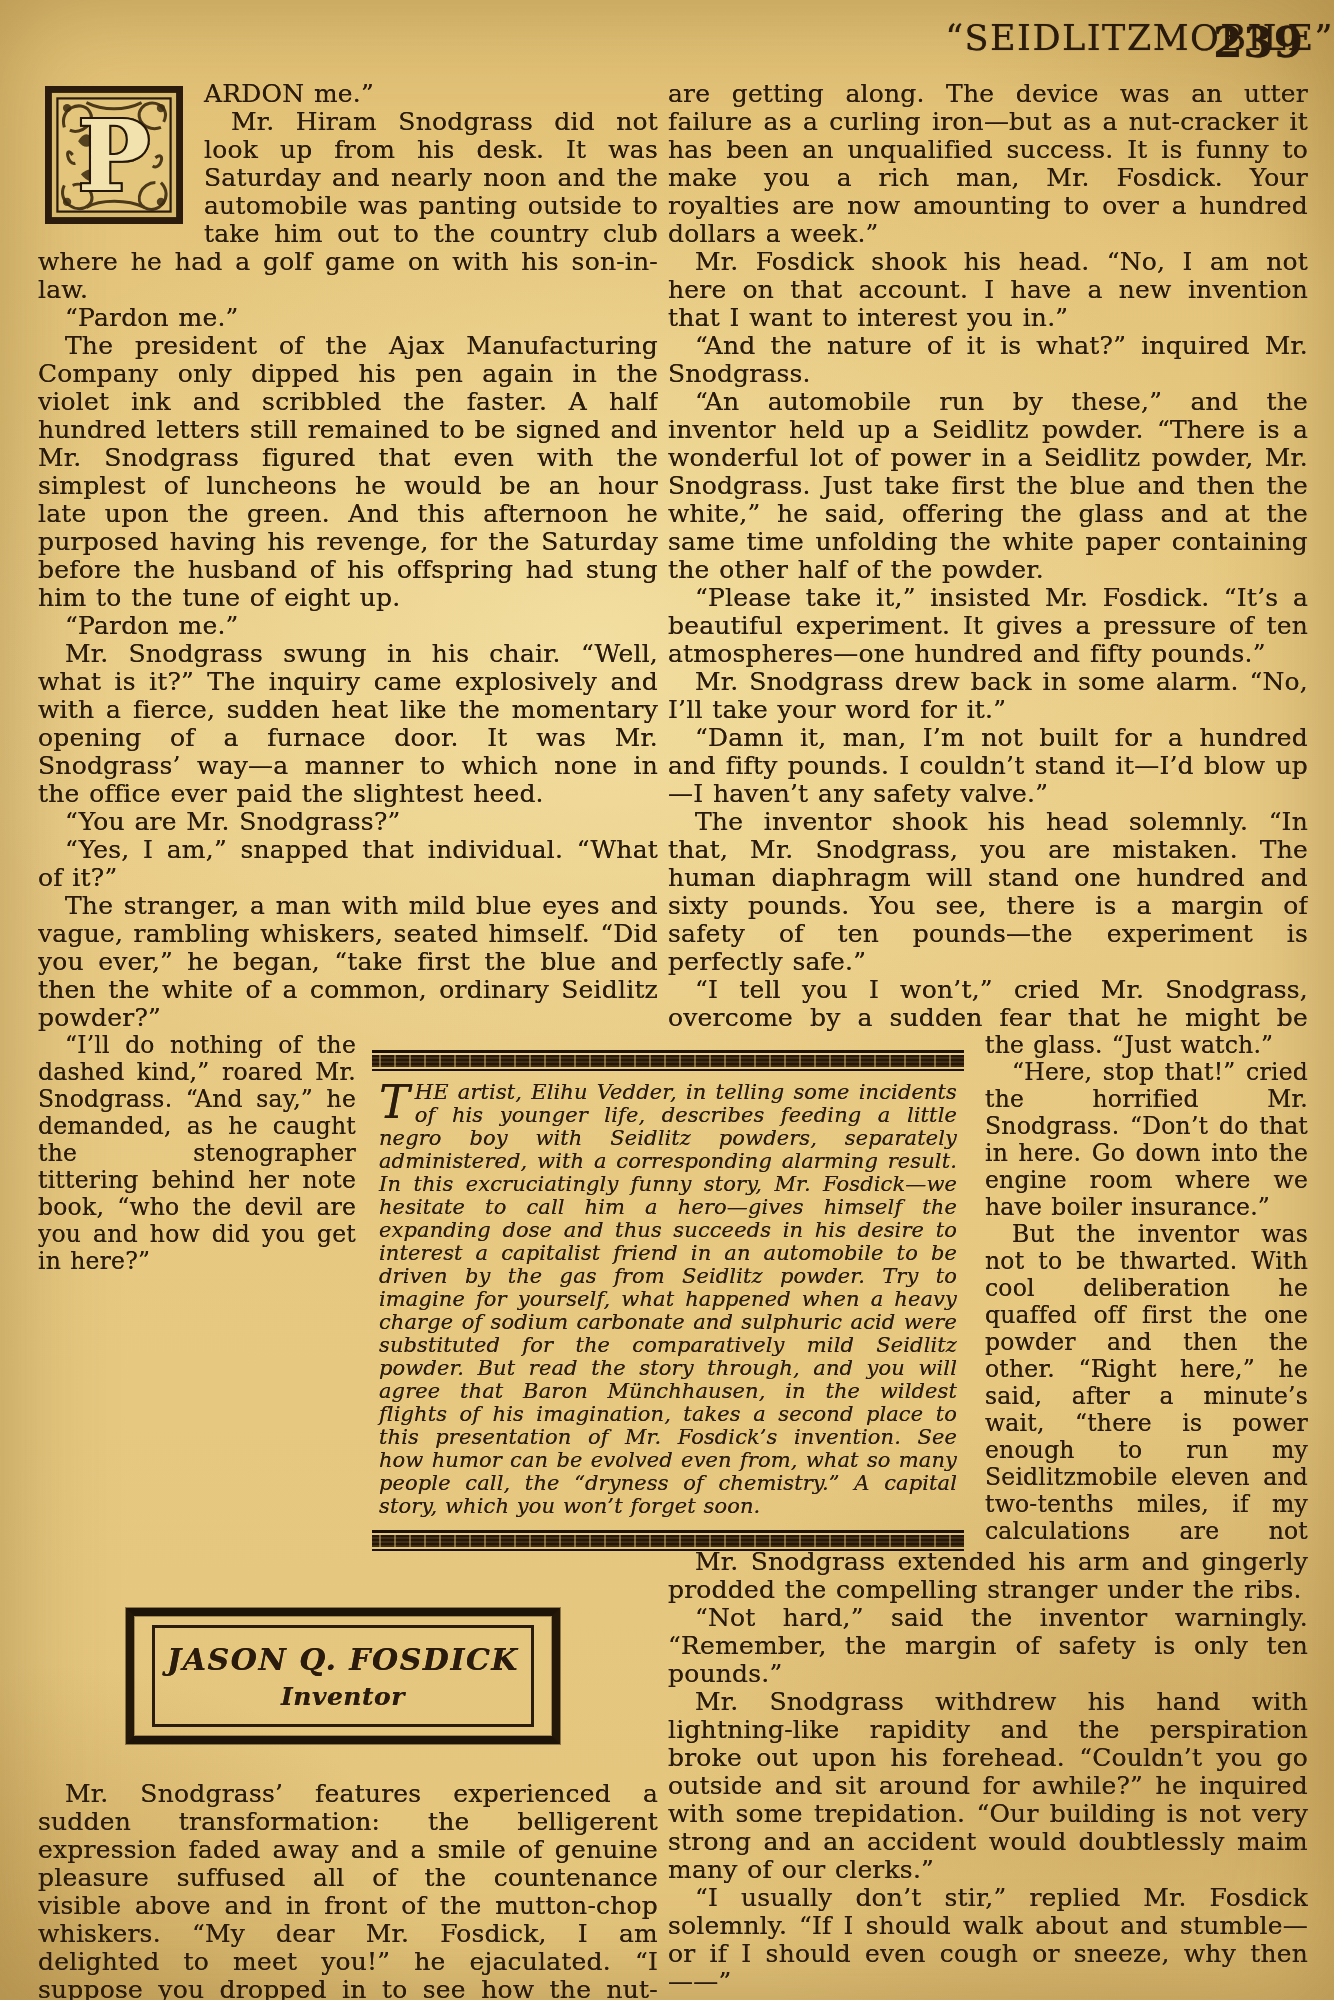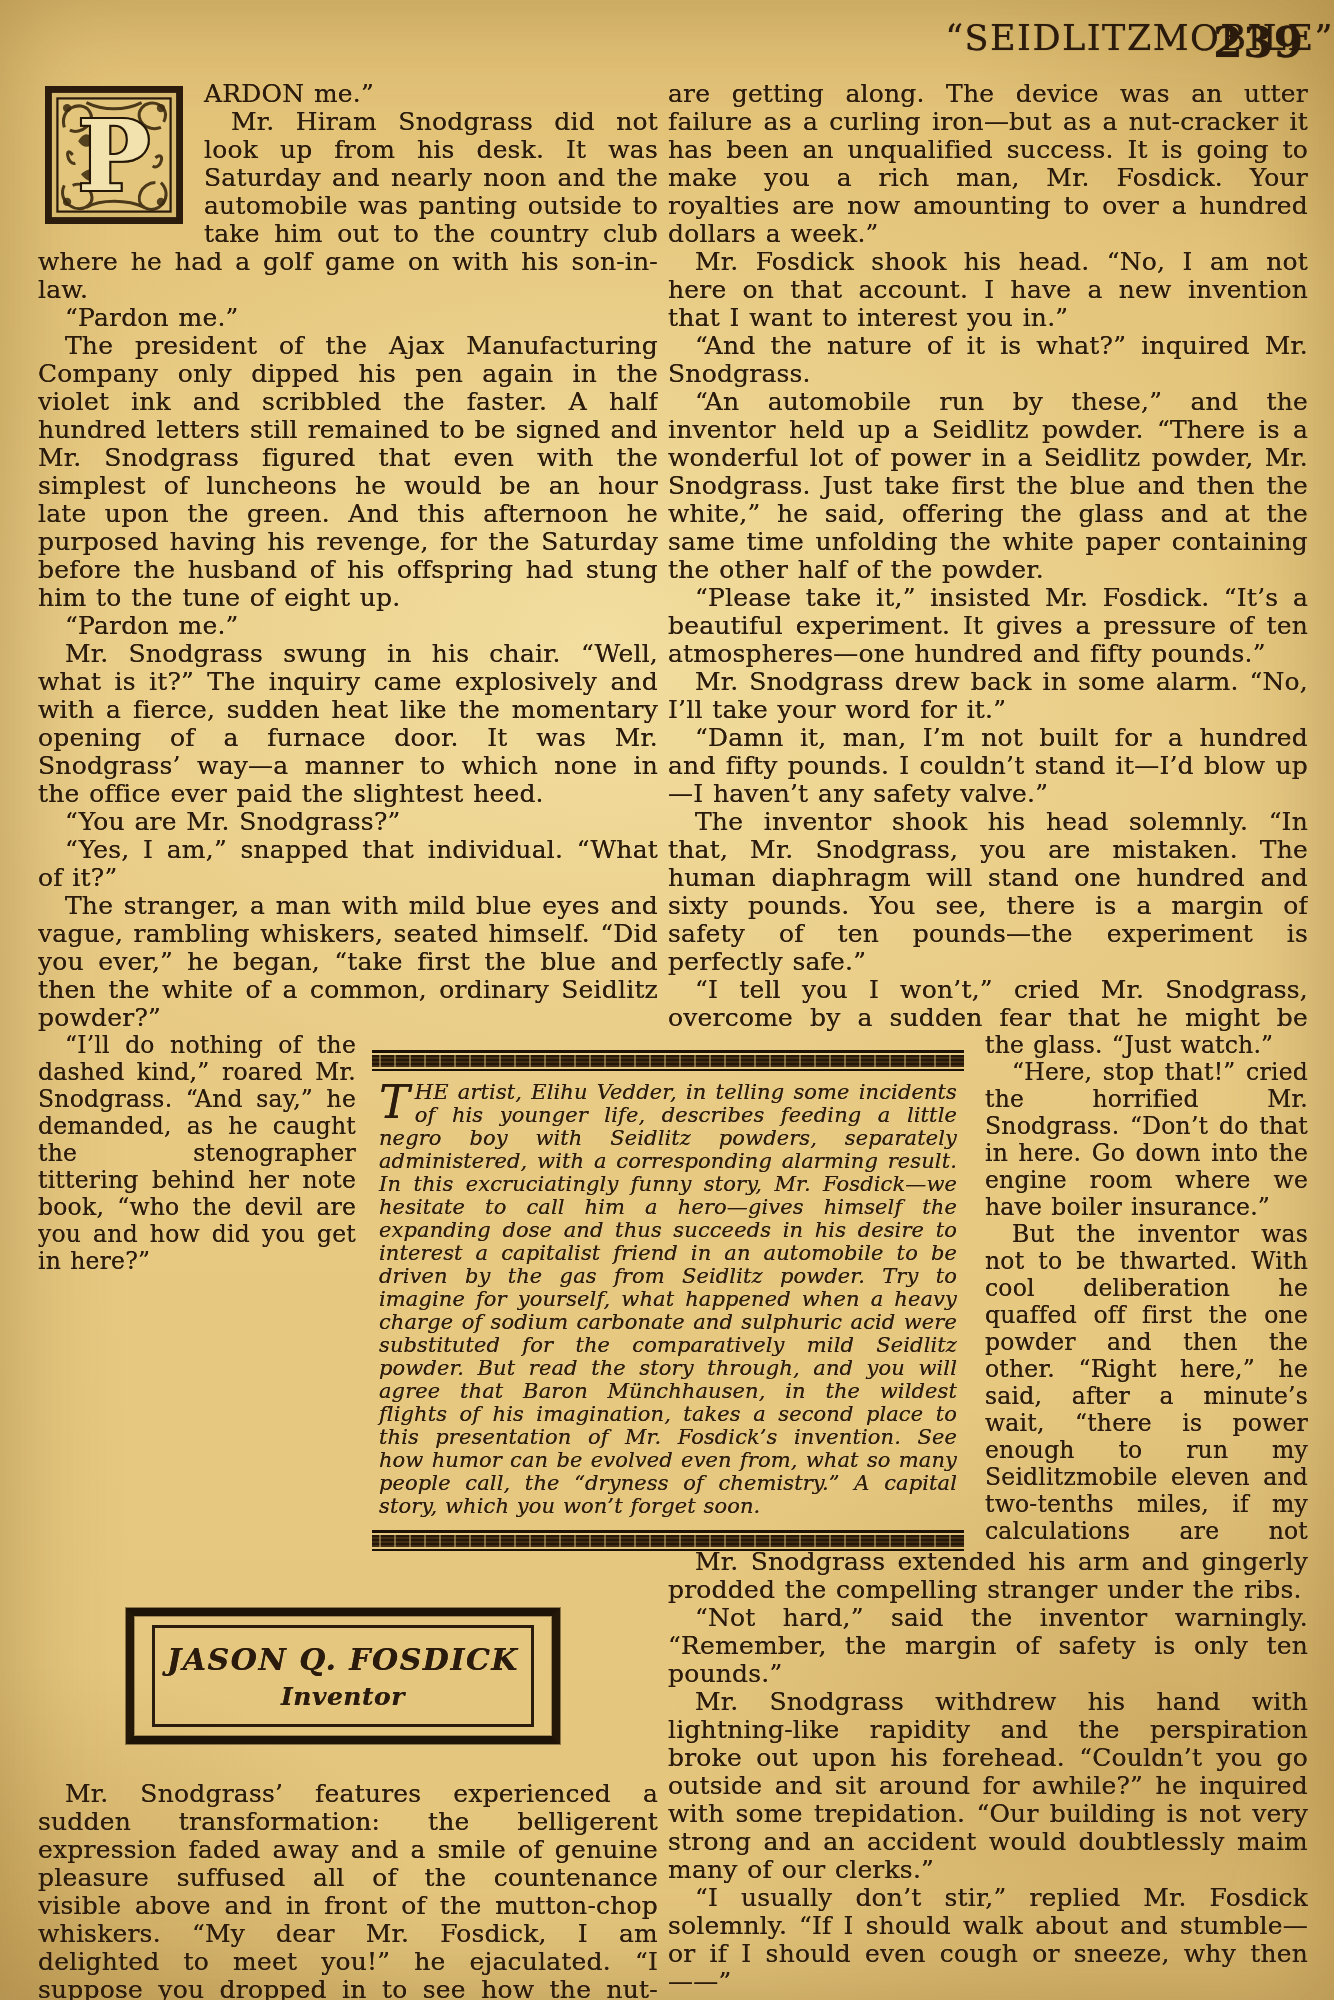--- a/index.html
+++ b/index.html
@@ -135,21 +135,21 @@
   </div>
 
   <div class="abs body-text col-left-bottom">
     <div>
         <p class="para indent">Mr. Snodgrass’ features experienced a sudden transformation: the belligerent expression faded away and a smile of genuine pleasure suffused all of the countenance visible above and in front of the mutton-chop whiskers.  “My dear Mr. Fosdick, I am delighted to meet you!” he ejaculated.  “I suppose you dropped in to see how the nut-crackers</p>
       </div>
   </div>
 
   <div class="abs body-text col-right-top">
     <div>
-        <p class="para cont">are getting along.  The device was an utter failure as a curling iron—but as a nut-cracker it has been an unqualified success.  It is going to make you a rich man, Mr. Fosdick.  Your royalties are now amounting to over a hundred dollars a week.”</p>
+        <p class="para cont">are getting along.  The device was an utter failure as a curling iron—but as a nut-cracker it has been an unqualified success.  It is funny to make you a rich man, Mr. Fosdick.  Your royalties are now amounting to over a hundred dollars a week.”</p>
         <p class="para indent">Mr. Fosdick shook his head.  “No, I am not here on that account.  I have a new invention that I want to interest you in.”</p>
         <p class="para indent">“And the nature of it is what?” inquired Mr. Snodgrass.</p>
         <p class="para indent">“An automobile run by these,” and the inventor held up a Seidlitz powder.  “There is a wonderful lot of power in a Seidlitz powder, Mr. Snodgrass. Just take first the blue and then the white,” he said, offering the glass and at the same time unfolding the white paper containing the other half of the powder.</p>
         <p class="para indent">“Please take it,” insisted Mr. Fosdick.  “It’s a beautiful experiment.  It gives a pressure of ten atmospheres—one hundred and fifty pounds.”</p>
         <p class="para indent">Mr. Snodgrass drew back in some alarm.  “No, I’ll take your word for it.”</p>
         <p class="para indent">“Damn it, man, I’m not built for a hundred and fifty pounds.  I couldn’t stand it—I’d blow up—I haven’t any safety valve.”</p>
         <p class="para indent">The inventor shook his head solemnly.  “In that, Mr. Snodgrass, you are mistaken.  The human diaphragm will stand one hundred and sixty pounds. You see, there is a margin of safety of ten pounds—the experiment is perfectly safe.”</p>
         <p class="para indent">“I tell you I won’t,” cried Mr. Snodgrass, overcome by a sudden fear that he might be persuaded into such a rash adventure.  “I won’t, I tell you.”</p>
       </div>
   </div>

